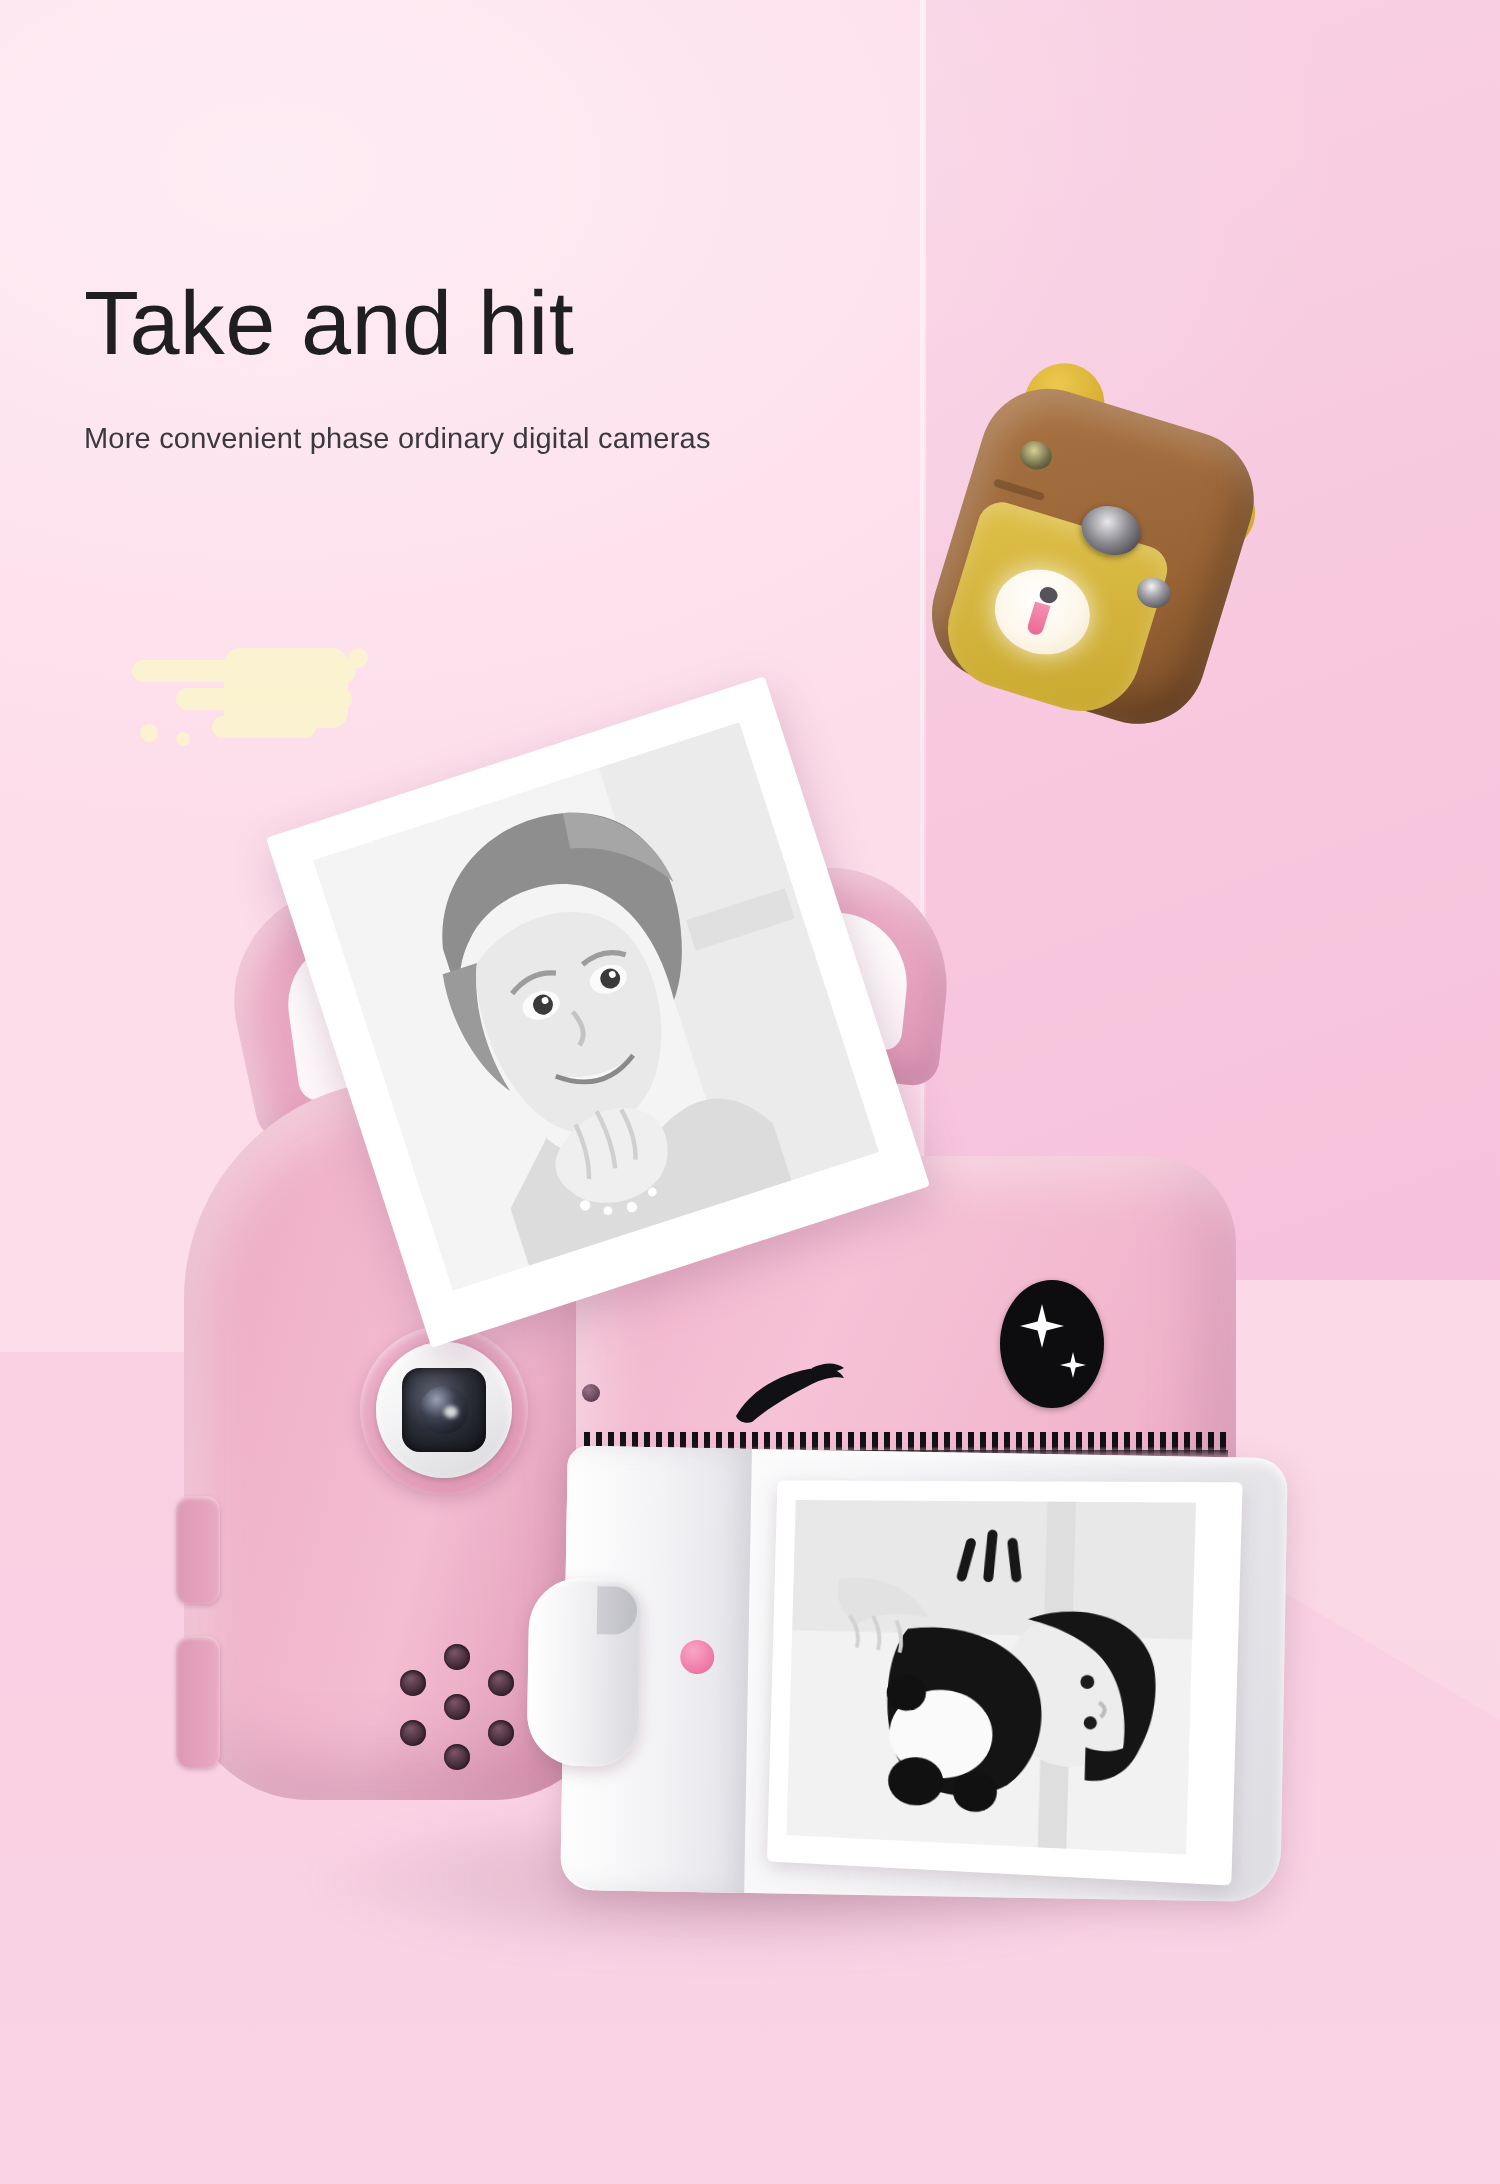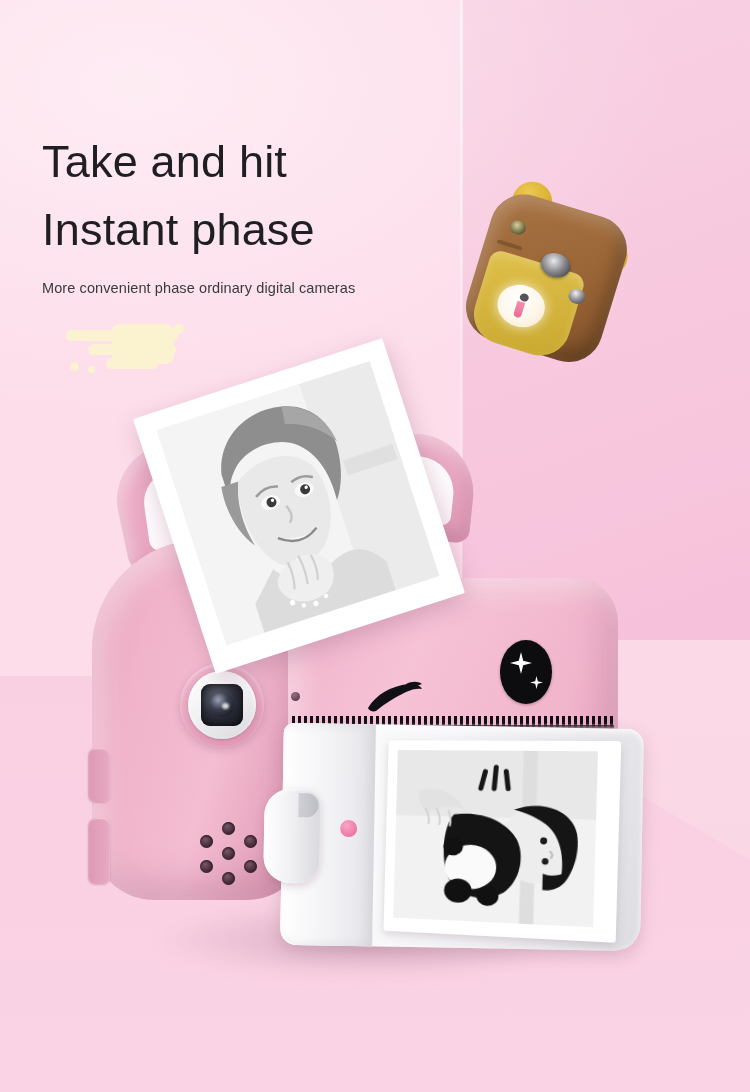--- a/index.html
+++ b/index.html
@@ -192,21 +192,20 @@
   <div class="wall-right"></div>
   <div class="wall-right-grad"></div>
   <div class="corner-seam"></div>
   <div class="floor-left"></div>
   <div class="floor-right"></div>
   <div class="floor-blend"></div>
   <div class="wall-soft"></div>
 
   <div class="copy">
     <div class="h1">Take and hit</div>
-    <div class="h1">Instant phase</div>
     <div class="sub">More convenient phase ordinary digital cameras</div>
   </div>
 
   <div class="speed">
     <div class="sl sl3"></div>
     <div class="sl sl1"></div>
     <div class="sl sl2"></div>
     <div class="sl sl4"></div>
     <div class="sld sld1"></div>
     <div class="sld sld2"></div>

